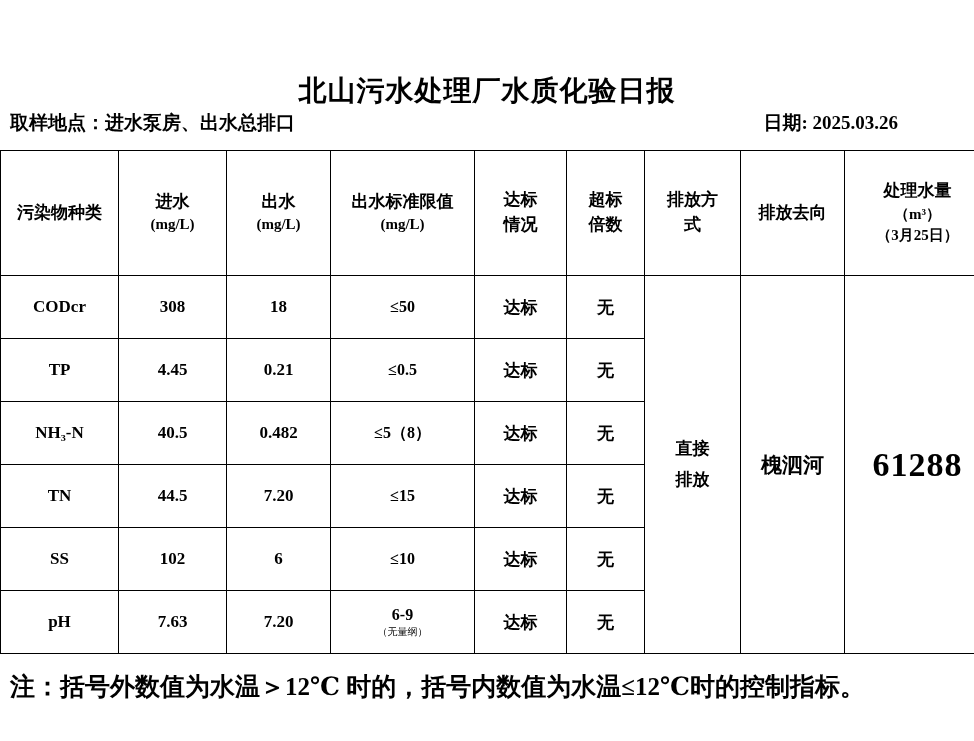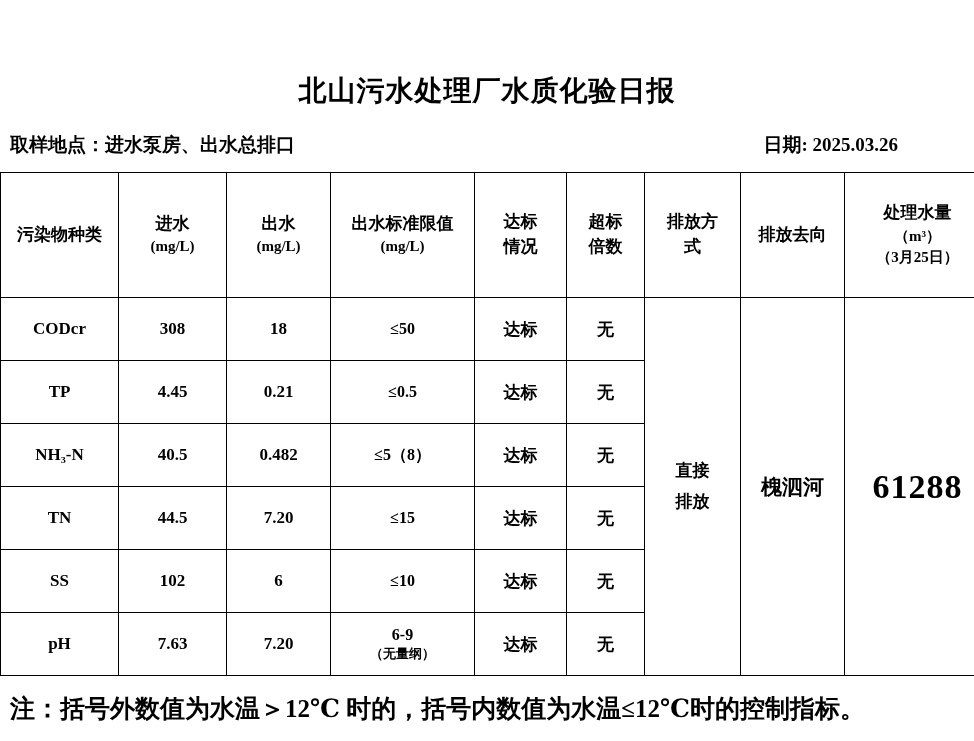--- a/index.html
+++ b/index.html
@@ -26,21 +26,20 @@
     font-size: 28px;
     font-weight: bold;
     letter-spacing: 1px;
     margin-top: 72px;
     font-family: Liberation Mono, monospace;
   }
   .meta-row {
     display: flex;
     justify-content: space-between;
     align-items: flex-end;
-    margin-top: 22px;
     padding: 0 10px 0 10px;
     font-size: 19px;
   }
   .meta-left {
     font-weight: bold;
     letter-spacing: 0px;
   }
   .meta-right {
     font-weight: bold;
     font-size: 19px;
@@ -84,23 +83,23 @@
   .big-num {
     font-size: 34px;
     font-weight: bold;
     letter-spacing: 1px;
   }
   .vert-two {
     line-height: 1.8;
     font-size: 18px;
   }
   .small-note {
-    font-size: 13px;
+    font-size: 10px;
     display: block;
-    font-weight: bold;
+    font-weight: normal;
   }
   .limit-main {
     font-size: 16px;
     font-weight: bold;
   }
   .footnote {
     margin: 16px 10px 0 10px;
     font-size: 25px;
     font-weight: bold;
     letter-spacing: 0px;

